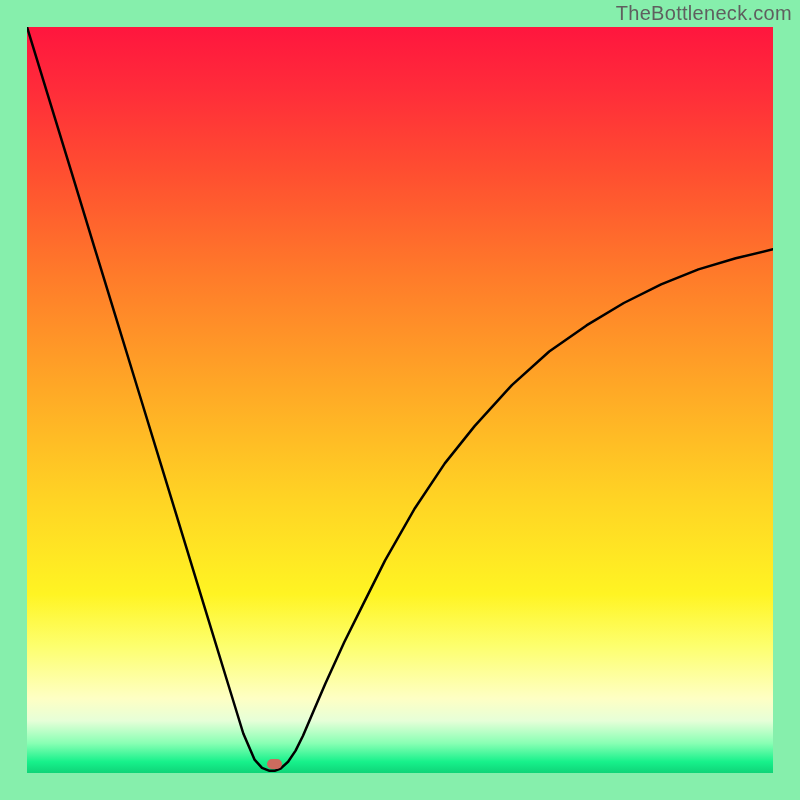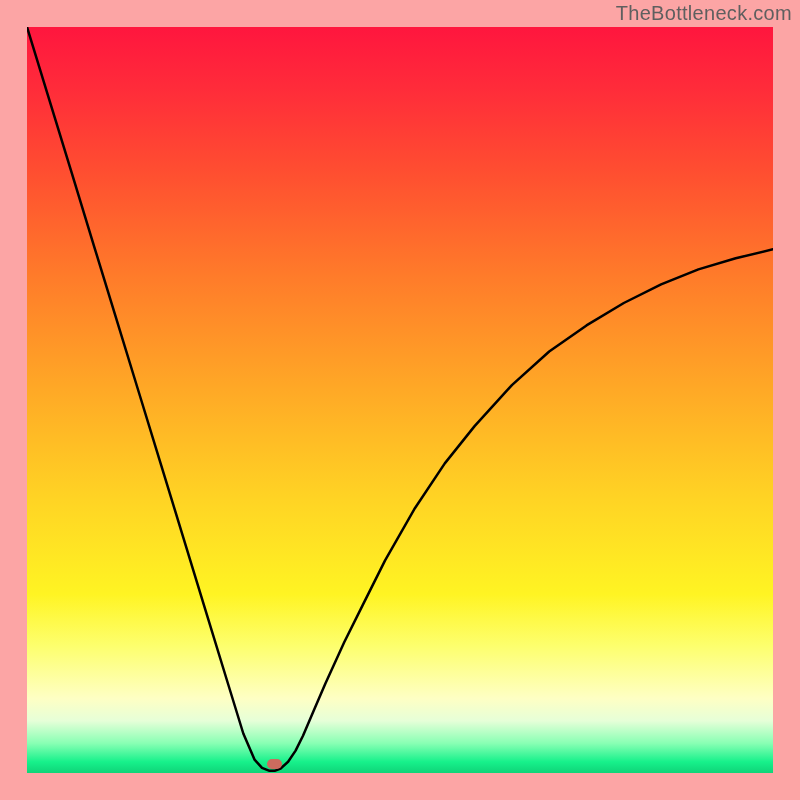--- a/index.html
+++ b/index.html
@@ -1,21 +1,21 @@
 <!DOCTYPE html>
 <html><head>
 <meta charset="utf-8">
 <style>
   * { margin: 0; padding: 0; box-sizing: border-box; }
   html, body { width: 800px; height: 800px; overflow: hidden; background: #000; }
   .frame {
     position: relative;
     width: 800px;
     height: 800px;
-    background: #fca5a5;
+    background: #86efac;
   }
   .plot {
     position: absolute;
     left: 27px;
     top: 27px;
     width: 746px;
     height: 746px;
     background: linear-gradient(to bottom,
       #ff163e 0%,
       #ff2b3a 8%,

